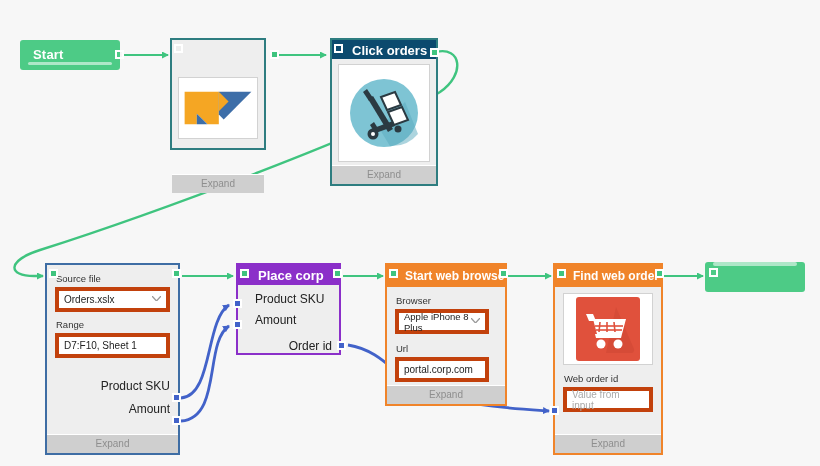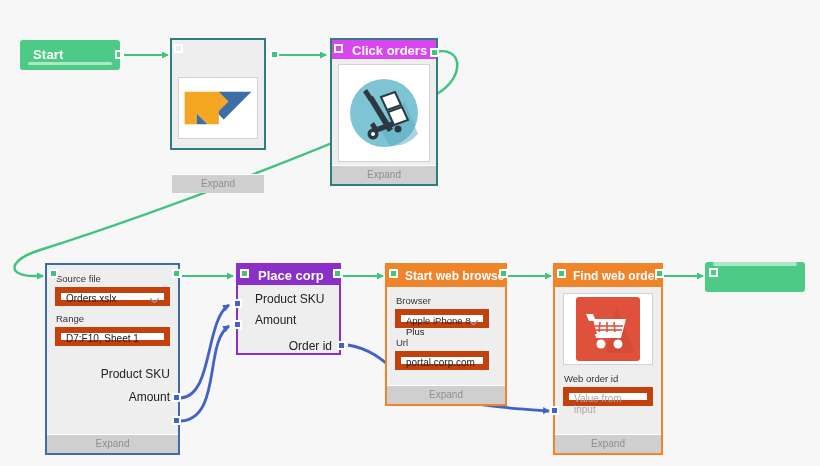--- a/index.html
+++ b/index.html
@@ -64,24 +64,24 @@
     background:#ffffff;
     border:1px solid #d2d2d2;
     padding:4px;
     box-sizing:border-box;
     display:flex;align-items:center;justify-content:center;
   }
 
   
   .flabel{font-size:9.5px;color:#333;margin:3px 0 3px 1px;font-weight:normal;}
   .fctrl{
-    background:#ffffff;border:6px solid #c2410c;
-    height:19px;box-sizing:border-box;
+    background:#ffffff;border:4px solid #c2410c;
+    height:25px;box-sizing:border-box;
     font-size:10px;color:#222;
-    display:flex;
+    display:flex;align-items:center;
     padding:0 5px;position:relative;
   }
   .fctrl.ph{color:#a9a9a9;}
   .chev{position:absolute;right:5px;top:5px;width:9px;height:5px;}
   .chev svg{display:block;}
 
   
   .portrow{
     font-size:12px;color:#222;
     height:14px;line-height:14px;
@@ -157,21 +157,21 @@
           <path d="M44,4 L56,16 L44,28 Z" fill="#f5a623"></path>
         </svg>
       </div>
     </div>
     <div class="foot">Expand</div>
   </div>
   <div class="port hollow" style="left:174px;top:44px;"></div>
   <div class="port green" style="left:270px;top:50px;"></div>
 
   <div class="node card bordered" style="left:330px;top:38px;width:108px;height:148px;border-color:#2e7d80;">
-    <div class="hdr" style="background:#d946ef;">Click orders</div>
+    <div class="hdr" style="background:#0c4a6e;">Click orders</div>
     <div class="body" style="padding:5px 6px 3px 6px;">
       <div class="thumbwrap" style="width:100%;height:98px;">
         <svg width="82" height="82" viewBox="0 0 82 82">
           <circle cx="41" cy="41" r="34" fill="#7ec4d4"></circle>
           <path d="M41,7 a34,34 0 0 1 0,68 a34,34 0 0 0 0,-68" fill="#63b2c6" opacity="0.55"></path>
           <path d="M62,30 L75,62 A34,34 0 0 1 47,74 L36,56 Z" fill="#5aa9bd" opacity="0.5"></path>
           <g fill="#2b3a42">
             <path d="M20,20 l4,-3 l6,9 l-4,3 z"></path>
             <path d="M25,27 l5,-3 l20,33 l-5,3 z"></path>
             <path d="M27,53 l4,-3 l5,8 l-4,3 z"></path>

